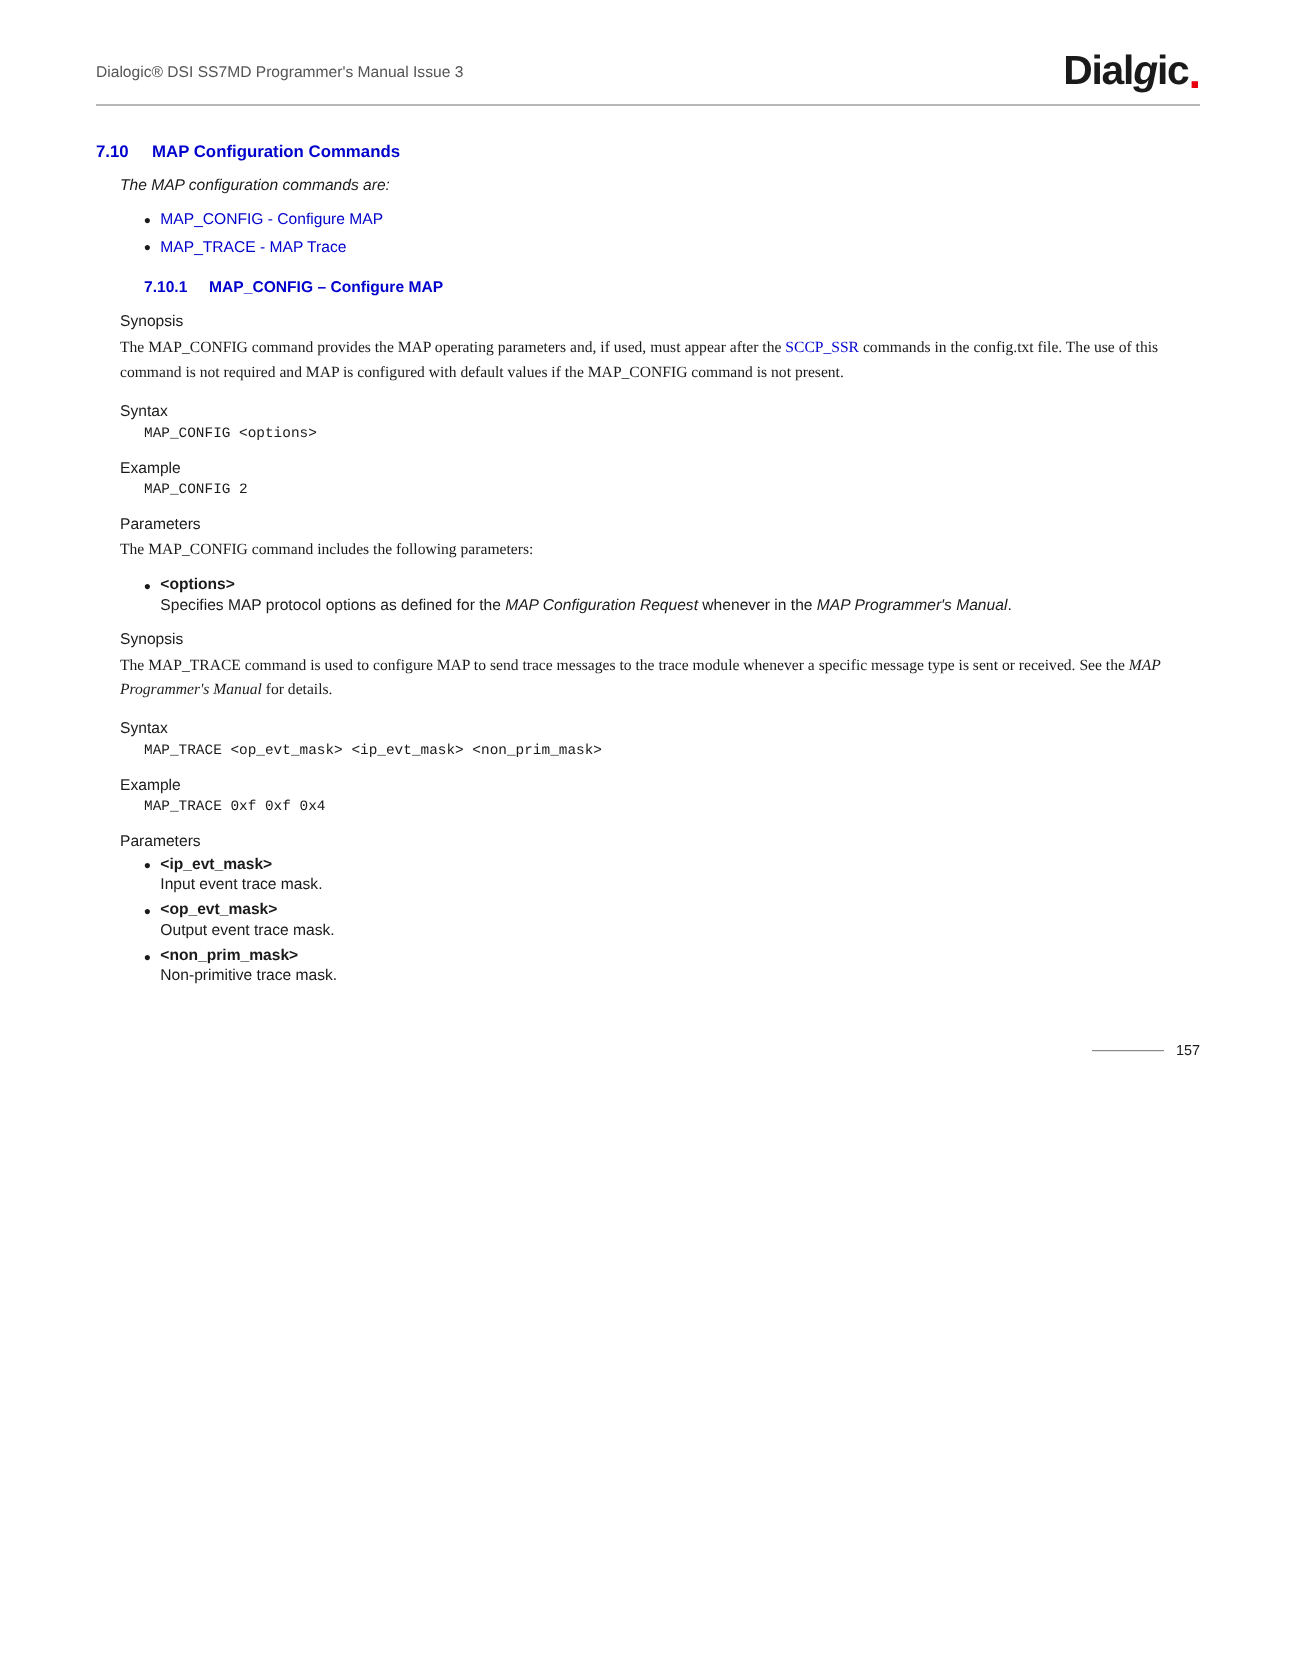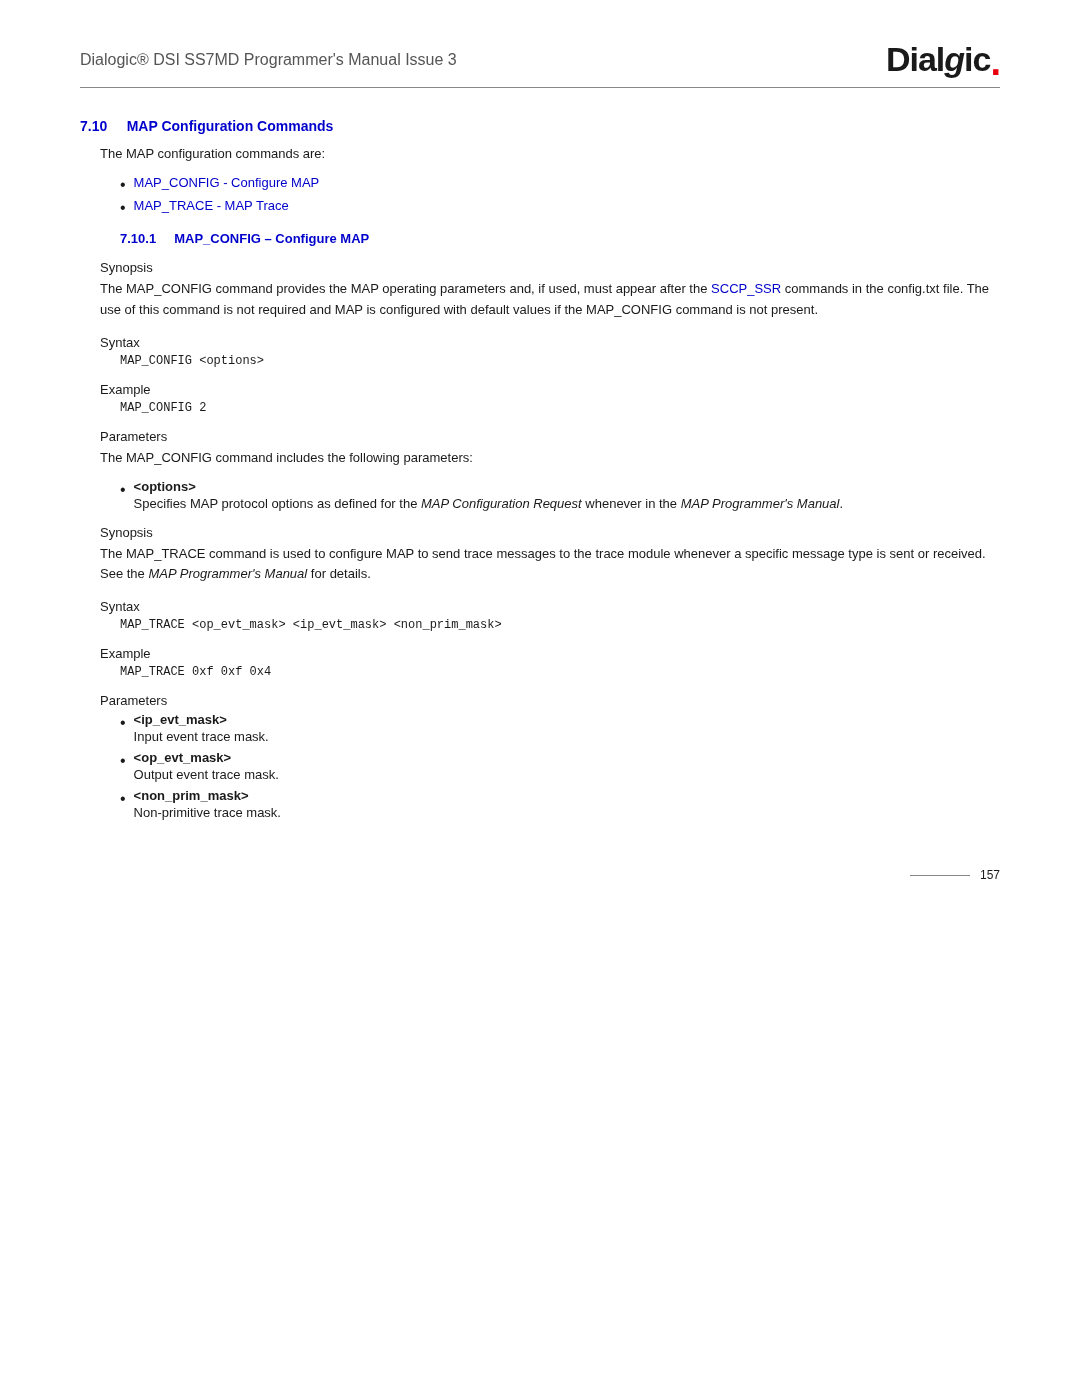--- a/index.html
+++ b/index.html
@@ -23,21 +23,21 @@
     .header {
       display: flex;
       justify-content: space-between;
       align-items: center;
       border-bottom: 1px solid #888;
       padding-bottom: 8px;
       margin-bottom: 30px;
     }
 
     .header-text {
-      font-size: 16px;
+      font-size: 13px;
       color: #555;
     }
 
     
     .section-heading {
       font-size: 14px;
       font-weight: bold;
       color: #0000cc;
       margin-bottom: 10px;
       margin-top: 20px;
@@ -48,20 +48,21 @@
       font-weight: bold;
       color: #0000cc;
       margin-bottom: 8px;
       padding-left: 40px;
     }
 
     .intro-text {
       margin-bottom: 10px;
       line-height: 1.6;
       padding-left: 20px;
+      font-style: italic;
     }
 
     .bullet-list {
       list-style: none;
       padding-left: 40px;
       margin-bottom: 14px;
     }
 
     .bullet-list li {
       margin-bottom: 4px;
@@ -87,20 +88,21 @@
       color: #1a1a1a;
       margin-top: 14px;
       margin-bottom: 4px;
       padding-left: 20px;
     }
 
     .body-text {
       padding-left: 20px;
       line-height: 1.6;
       margin-bottom: 10px;
+      font-family: Liberation Serif, serif;
     }
 
     .body-text a {
       color: #0000cc;
       text-decoration: none;
     }
 
     .code-block {
       font-family: "Courier New", Courier, monospace;
       font-size: 12px;

